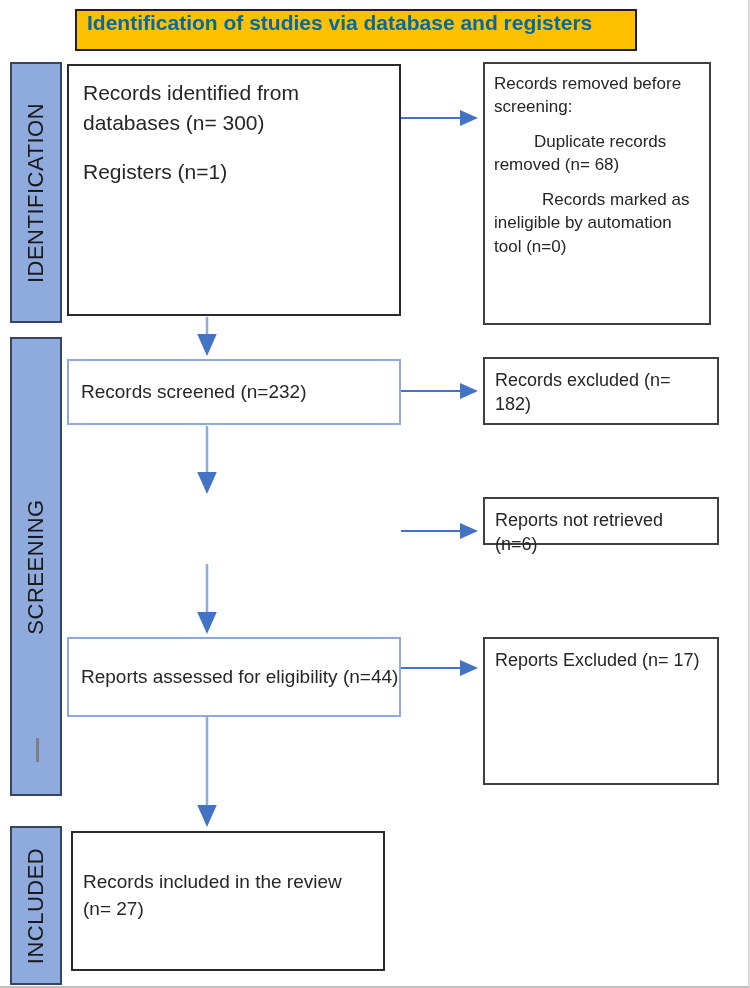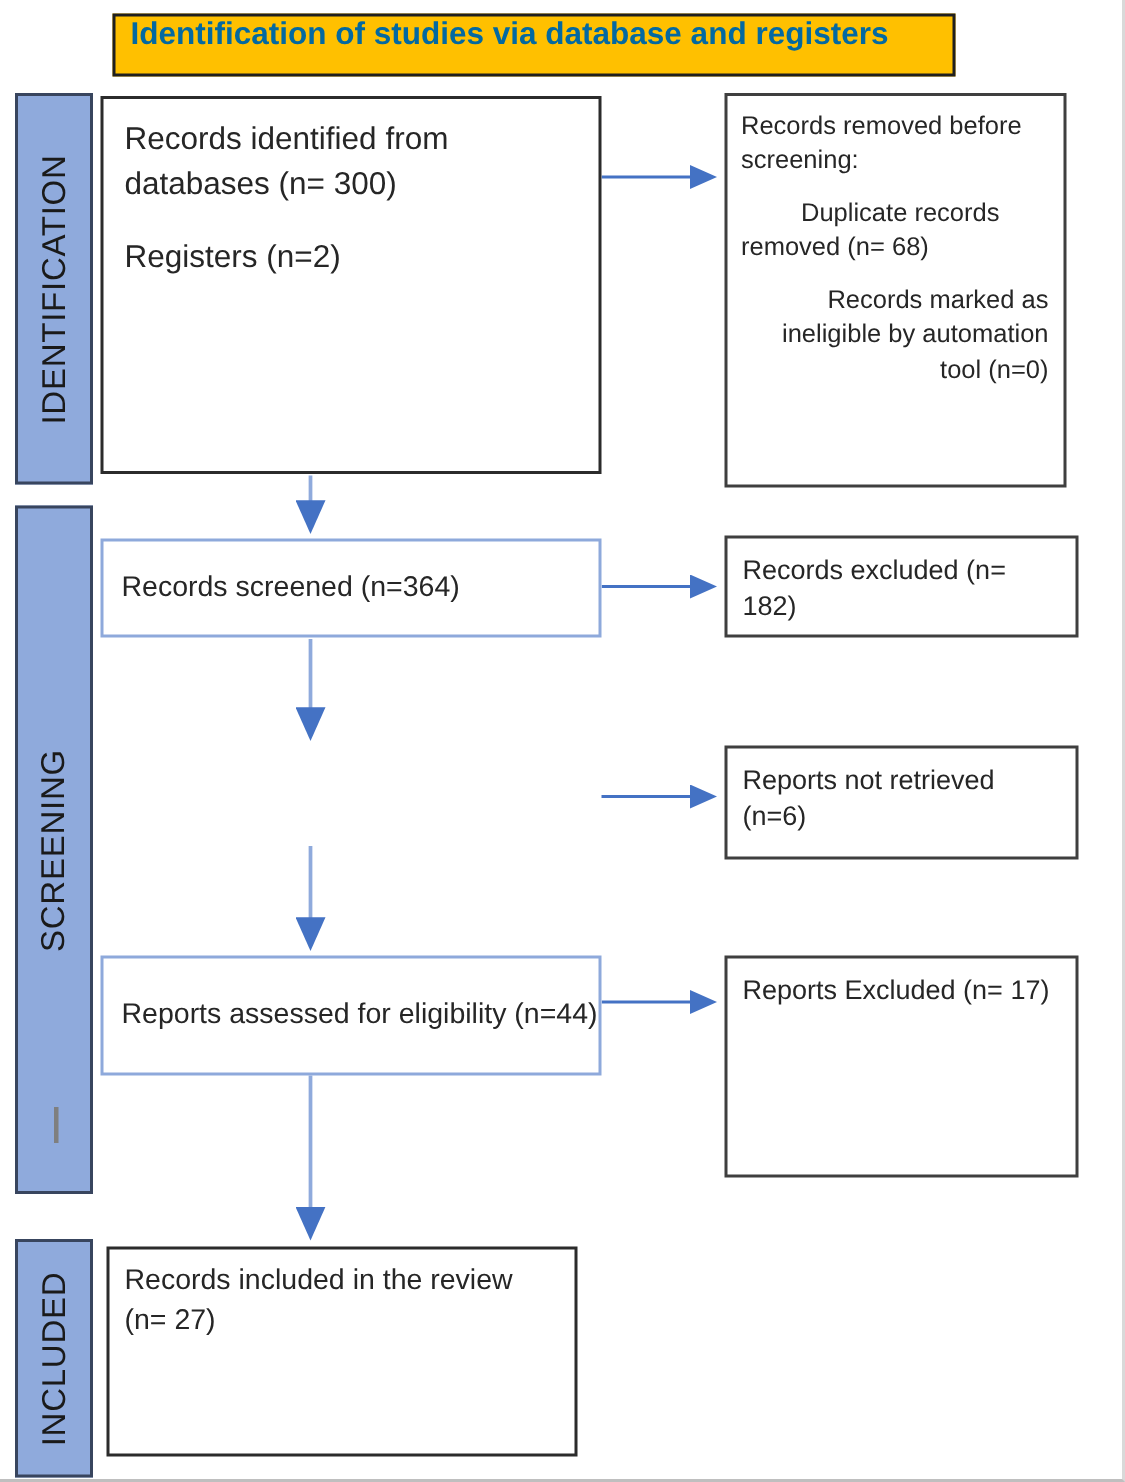--- a/index.html
+++ b/index.html
@@ -59,36 +59,36 @@
   .border-thin  { border: 2px solid #3f3f3f; }
   .border-blue  { border: 2px solid #8EA9DB; }
 
   .box-identified { left: 67px; top: 64px; width: 334px; height: 252px; padding: 12px 14px; font-size: 21px; line-height: 1.45; }
   .box-identified p { width: 280px; }
   .box-identified p + p { margin-top: 18px; }
 
   .box-removed { left: 483px; top: 62px; width: 228px; height: 263px; padding: 8px 10px 8px 9px; font-size: 17px; line-height: 1.38; }
   .box-removed .sub { margin-top: 11px; }
   .indent-1 { text-indent: 40px; }
-  .indent-2 { text-indent: 48px; text-align: right; }
+  .indent-2 { text-indent: 48px; }
   .indent-3 { text-indent: 58px; }
 
   .box-single { display: flex; align-items: center; padding-left: 12px; font-size: 19px; white-space: nowrap; }
   .box-screened  { left: 67px; top: 359px; width: 334px; height: 66px; }
   .box-sought    { left: 67px; top: 497px; width: 334px; height: 66px; }
   .box-assessed  { left: 67px; top: 637px; width: 334px; height: 80px; }
 
   .box-right-small { padding: 9px 10px; font-size: 18px; line-height: 1.35; }
   .box-excluded        { left: 483px; top: 357px; width: 236px; height: 68px; }
-  .box-notretrieved    { left: 483px; top: 497px; width: 236px; height: 76px; }
+  .box-notretrieved    { left: 483px; top: 497px; width: 236px; height: 48px; }
   .box-reportsexcluded { left: 483px; top: 637px; width: 236px; height: 148px; }
   .box-reportsexcluded p { width: 220px; }
 
   .box-included { left: 71px; top: 831px; width: 314px; height: 140px; padding: 8px 10px; font-size: 19px; line-height: 1.4; }
-  .box-included p { width: 290px; }
+  .box-included p { width: 290px; margin-top: 28px; }
 
   .arrow-layer {
     position: absolute; left: 0; top: 0;
     width: 750px; height: 988px;
     pointer-events: none;
   }
 </style>
 </head>
 <body>
 
@@ -123,31 +123,31 @@
     <line x1="401" y1="391" x2="474" y2="391" stroke="#4472C4" stroke-width="2" marker-end="url(#headH)"></line>
     <line x1="207" y1="426" x2="207" y2="489" stroke="#8FAADC" stroke-width="2.5" marker-end="url(#headV)"></line>
     <line x1="401" y1="531" x2="474" y2="531" stroke="#4472C4" stroke-width="2" marker-end="url(#headH)"></line>
     <line x1="207" y1="564" x2="207" y2="629" stroke="#8FAADC" stroke-width="2.5" marker-end="url(#headV)"></line>
     <line x1="401" y1="668" x2="474" y2="668" stroke="#4472C4" stroke-width="2" marker-end="url(#headH)"></line>
     <line x1="207" y1="702" x2="207" y2="822" stroke="#8FAADC" stroke-width="2.5" marker-end="url(#headV)"></line>
   </svg>
 
   <div class="fbox border-dark box-identified">
     <p>Records identified from databases (n= 300)</p>
-    <p>Registers (n=2)</p>
+    <p>Registers (n=1)</p>
   </div>
 
   <div class="fbox border-thin box-removed">
     <p>Records removed before screening:</p>
     <p class="sub indent-1">Duplicate records removed (n= 68)</p>
     <p class="sub indent-2">Records marked as ineligible by automation tool (n=0)</p>
   </div>
 
   <div class="fbox border-blue box-single box-screened">
-    <span>Records screened (n=364)</span>
+    <span>Records screened (n=232)</span>
   </div>
   <div class="fbox border-thin box-right-small box-excluded">
     <p>Records excluded (n= 182)</p>
   </div>
 
   <div class="fbox border-thin box-right-small box-notretrieved">
     <p>Reports not retrieved (n=6)</p>
   </div>
 
   <div class="fbox border-blue box-single box-assessed">

